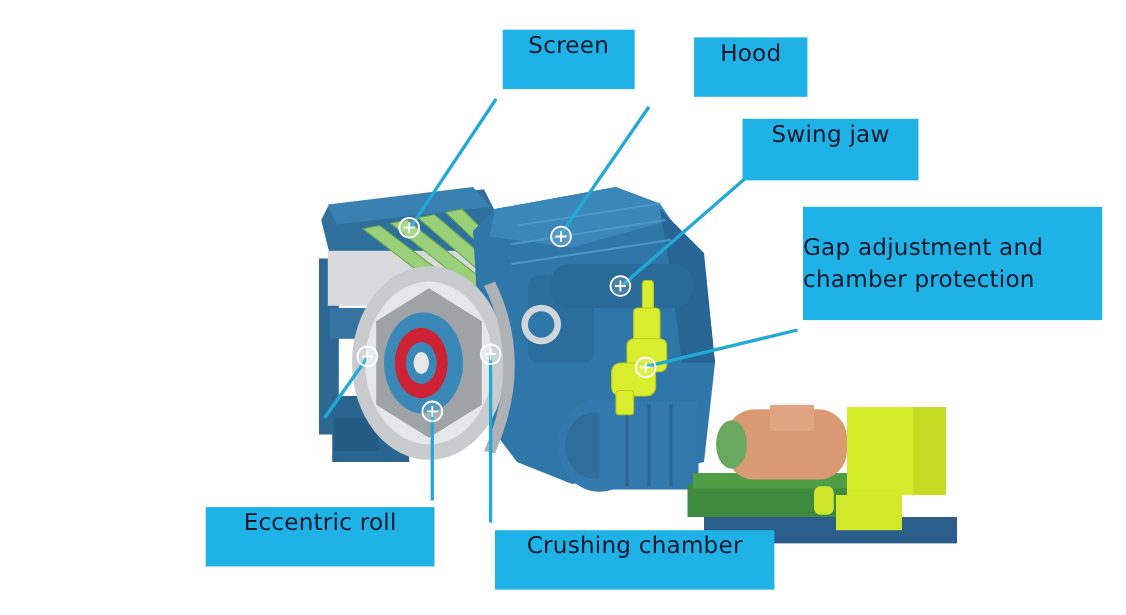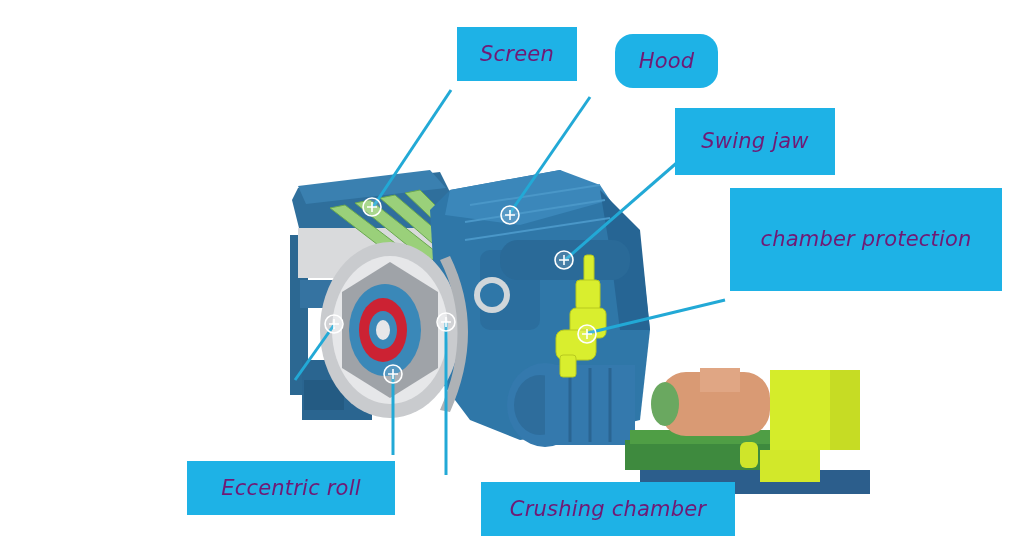--- a/index.html
+++ b/index.html
@@ -1,22 +1,22 @@
 <!DOCTYPE html>
 <html><head>
 <meta charset="utf-8">
 <style>
   html, body { margin:0; padding:0; }
   body { width:1024px; height:559px; background:#ffffff; position:relative; overflow:hidden;
          font-family:"DejaVu Sans", "Liberation Sans", sans-serif; }
   .stage { position:absolute; left:0; top:0; width:1024px; height:559px; }
   svg.art { position:absolute; left:0; top:0; }
-  .label { position:absolute; background:#1eb2e6; color:#701a75; font-size:21px; letter-spacing:0.2px;
-           display:flex; align-items:center; justify-content:center; text-align:center;
-           box-sizing:border-box; line-height:1.35; cursor:pointer;font-style:italic; }
+  .label { position:absolute; background:#1eb2e6; color:#0f172a; font-size:21px; letter-spacing:0.2px;
+           display:flex; align-items:flex-start; justify-content:center; text-align:center;
+           box-sizing:border-box; line-height:1.35; cursor:pointer; }
   .label.multi { flex-direction:column; justify-content:center; font-size:21px; }
 </style>
 </head>
 <body>
 
 <div class="stage">
 
   <svg class="art" width="1024" height="559" viewBox="0 0 1024 559">
 
     <g>
@@ -133,34 +133,35 @@
         <circle r="9" fill="rgba(255,255,255,0.15)" stroke="#ffffff" stroke-width="1.6"></circle>
         <path d="M-5,0 H5 M0,-5 V5" stroke="#ffffff" stroke-width="1.6"></path>
       </g>
     </g>
   </svg>
 
   <div class="label" style="left:457px;top:27px;width:120px;height:54px;">
     <span>Screen</span>
   </div>
 
-  <div class="label" style="left:615px;top:34px;width:103px;height:54px;border-radius:18px;">
+  <div class="label" style="left:631px;top:34px;width:103px;height:54px;">
     <span>Hood</span>
   </div>
 
-  <div class="label" style="left:675px;top:108px;width:160px;height:67px;">
+  <div class="label" style="left:675px;top:108px;width:160px;height:56px;">
     <span>Swing jaw</span>
   </div>
 
   <div class="label multi" style="left:730px;top:188px;width:272px;height:103px;">
+    <span>Gap adjustment and</span>
     <span>chamber protection</span>
   </div>
 
 
   <div class="label" style="left:187px;top:461px;width:208px;height:54px;">
     <span>Eccentric roll</span>
   </div>
 
-  <div class="label" style="left:450px;top:482px;width:254px;height:54px;margin-left:31px;">
+  <div class="label" style="left:450px;top:482px;width:254px;height:54px;">
     <span>Crushing chamber</span>
   </div>
 
 </div>
 
 </body></html>

